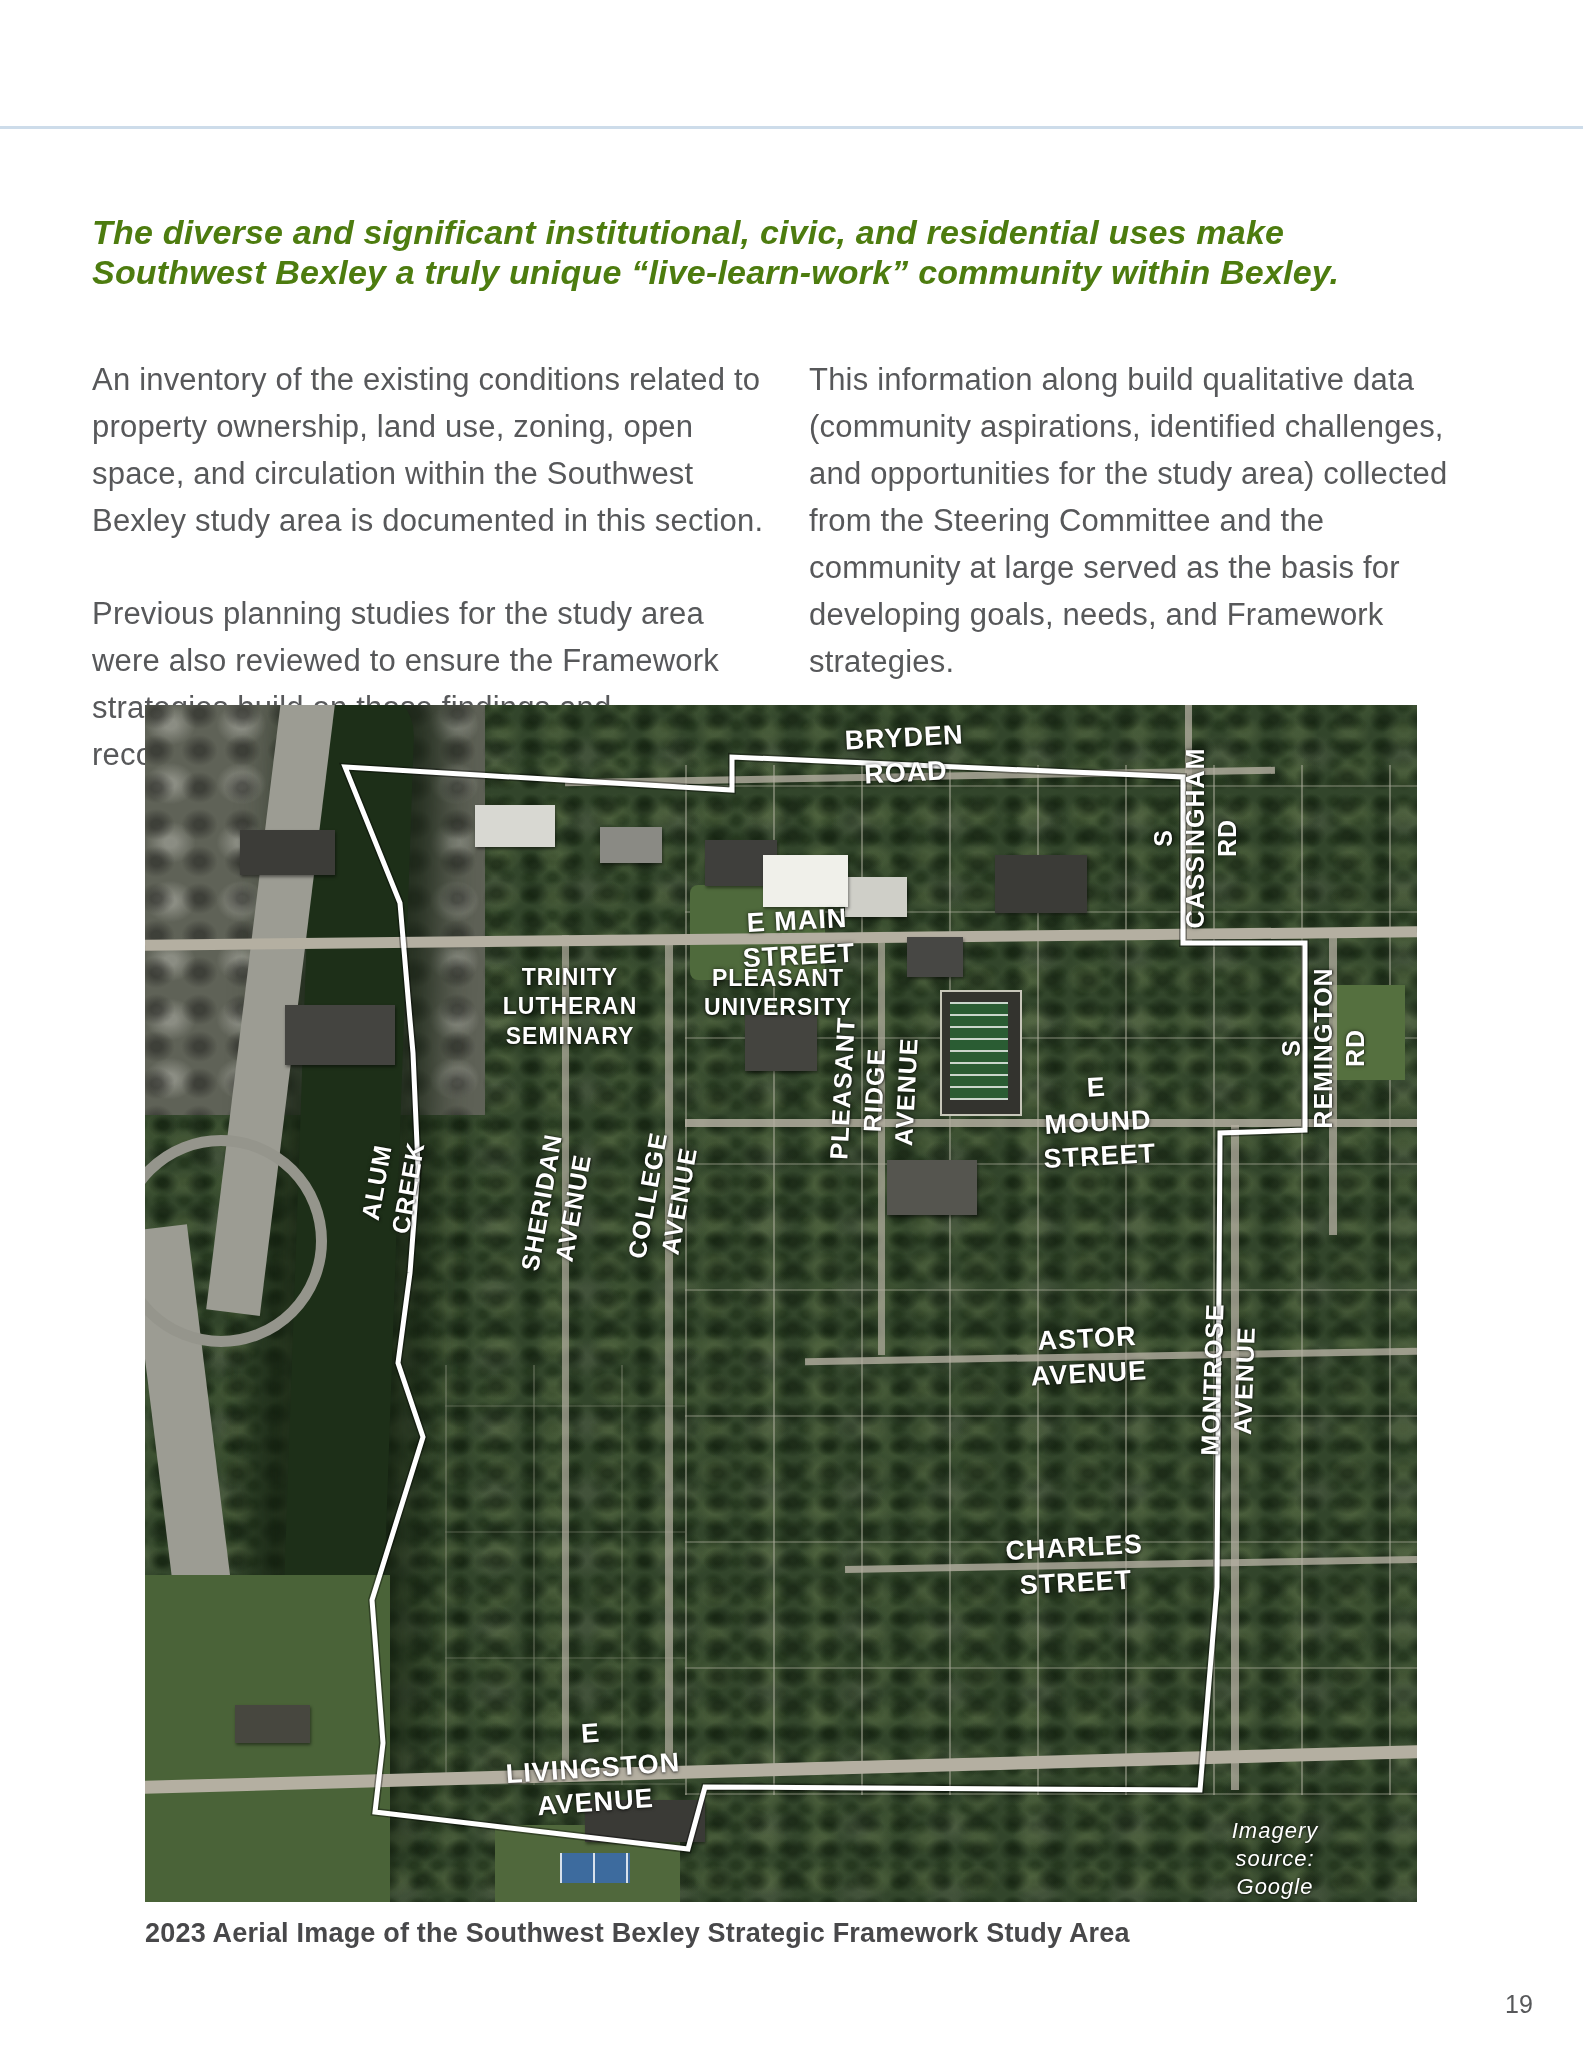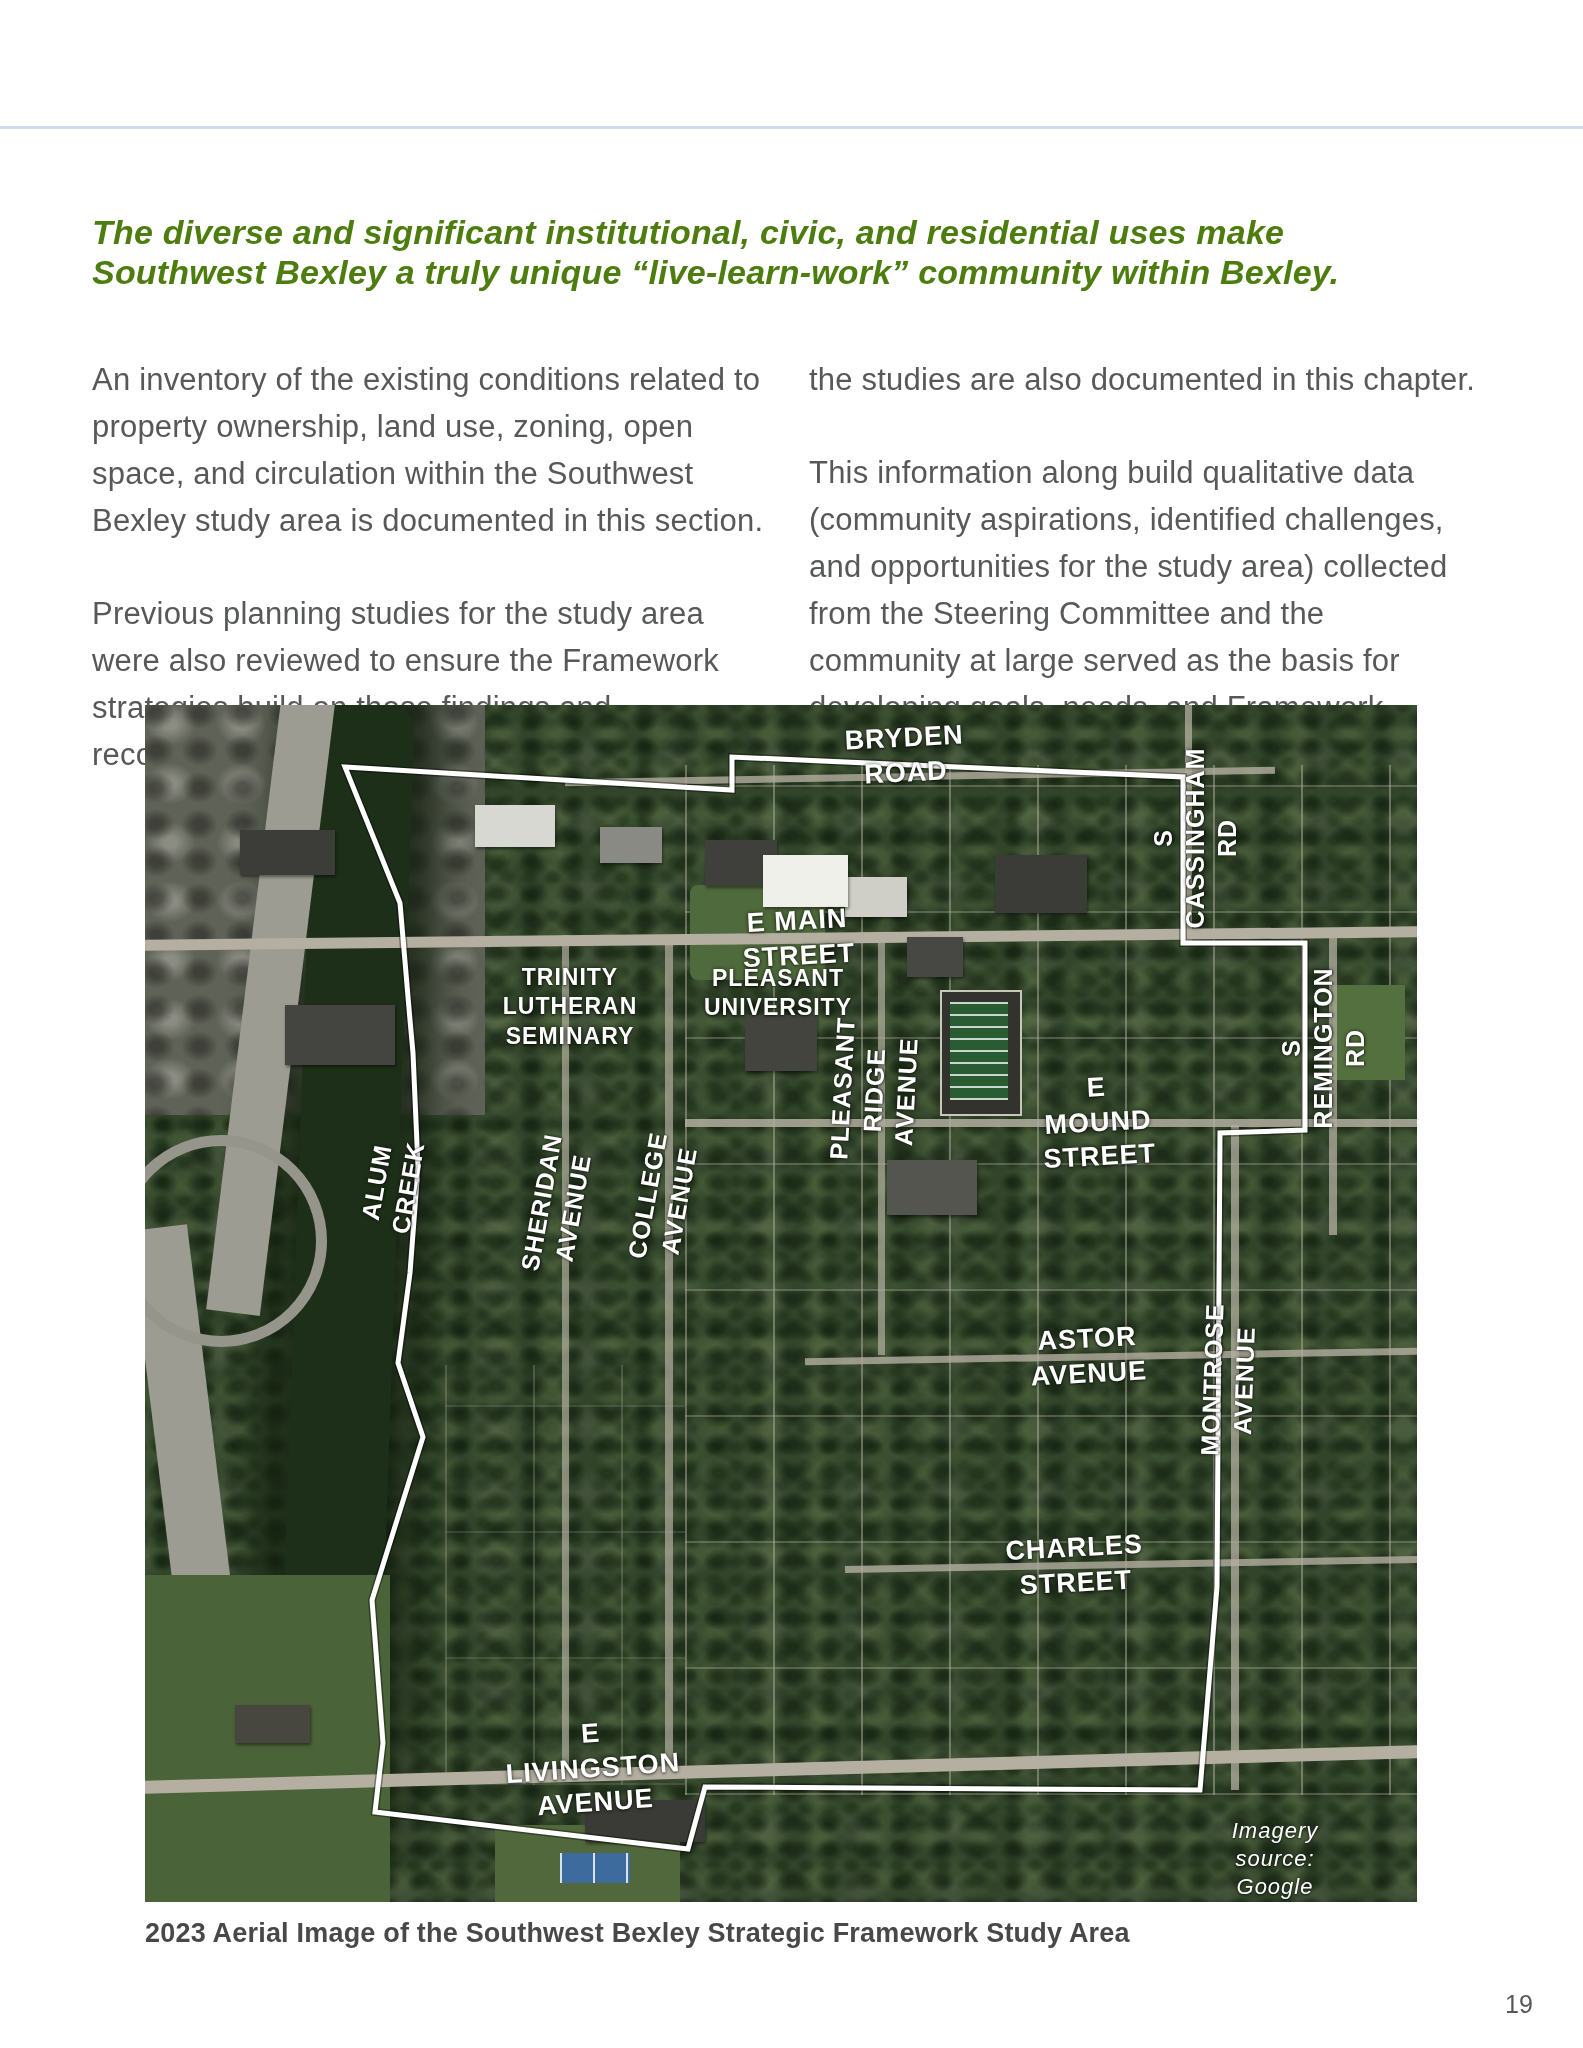--- a/index.html
+++ b/index.html
@@ -62,21 +62,20 @@
 
 <div class="heading">The diverse and significant institutional, civic, and residential uses make
 Southwest Bexley a truly unique “live-learn-work” community within Bexley.</div>
 
 <div class="col col-left">
   <p>An inventory of the existing conditions related to property ownership, land use, zoning, open space, and circulation within the Southwest Bexley study area is documented in this section.</p>
   <p>Previous planning studies for the study area were also reviewed to ensure the Framework strategies build on those findings and recommendations. Key findings from</p>
 </div>
 
 <div class="col col-right">
-  <p>the studies are also documented in this chapter.</p>
   <p>This information along build qualitative data (community aspirations, identified challenges, and opportunities for the study area) collected from the Steering Committee and the community at large served as the basis for developing goals, needs, and Framework strategies.</p>
 </div>
 
 <div class="map">
 
   <div class="tex industrial"></div>
   <div class="tex creek"></div>
   <div class="tex hwy1"></div>
   <div class="tex hwy2"></div>
   <div class="tex ramp"></div>

